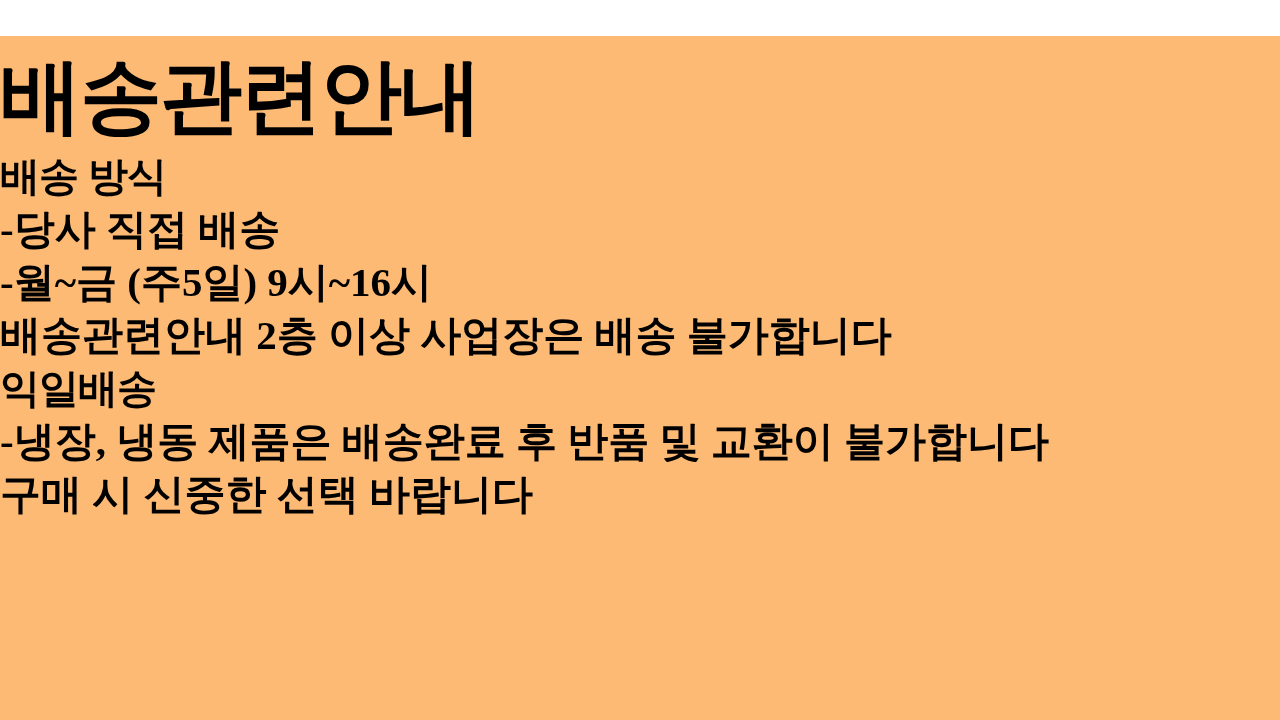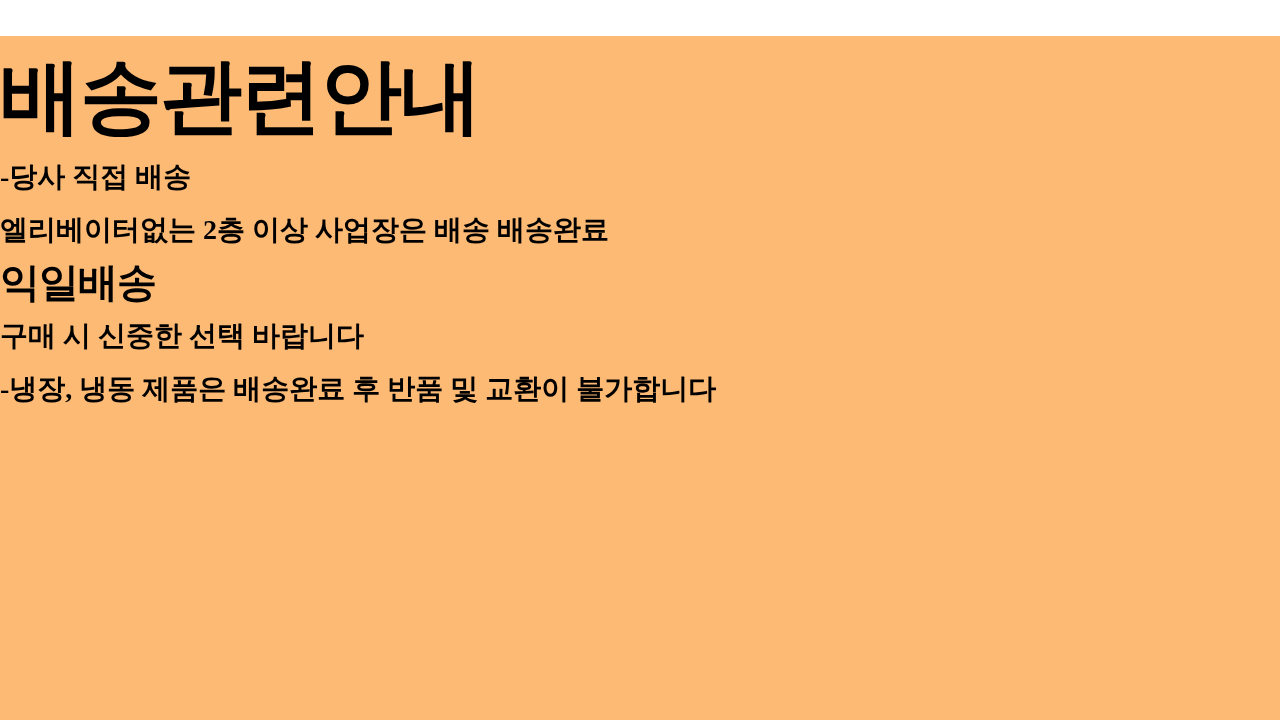--- a/index.html
+++ b/index.html
@@ -34,35 +34,37 @@
     font-weight: 800;
     font-size: 40px;
     line-height: 53px;
     letter-spacing: -1px;
     text-align: center;
     white-space: nowrap;
   }
   .body-line {
     font-family: "Liberation Serif", serif;
     font-weight: 700;
-    font-size: 28px;
+    font-size: 41px;
     line-height: 53px;
     text-align: center;
     white-space: nowrap;
   }
 </style>
 </head>
 <body>
 
 <div class="notice-canvas">
 
   <div class="notice-title">배송관련안내</div>
 
+  <div class="section-heading">배송 방식</div>
   <div class="body-line">-당사 직접 배송</div>
 
 
-  <div class="body-line">엘리베이터없는 2층 이상 사업장은 배송 배송완료</div>
+  <div class="body-line">-월~금 (주5일) 9시~16시</div>
+  <div class="body-line">배송관련안내 2층 이상 사업장은 배송 불가합니다</div>
 
   <div class="section-heading">익일배송</div>
+  <div class="body-line">-냉장, 냉동 제품은 배송완료 후 반품 및 교환이 불가합니다</div>
   <div class="body-line">구매 시 신중한 선택 바랍니다</div>
-  <div class="body-line">-냉장, 냉동 제품은 배송완료 후 반품 및 교환이 불가합니다</div>
 
 </div>
 
 </body></html>

